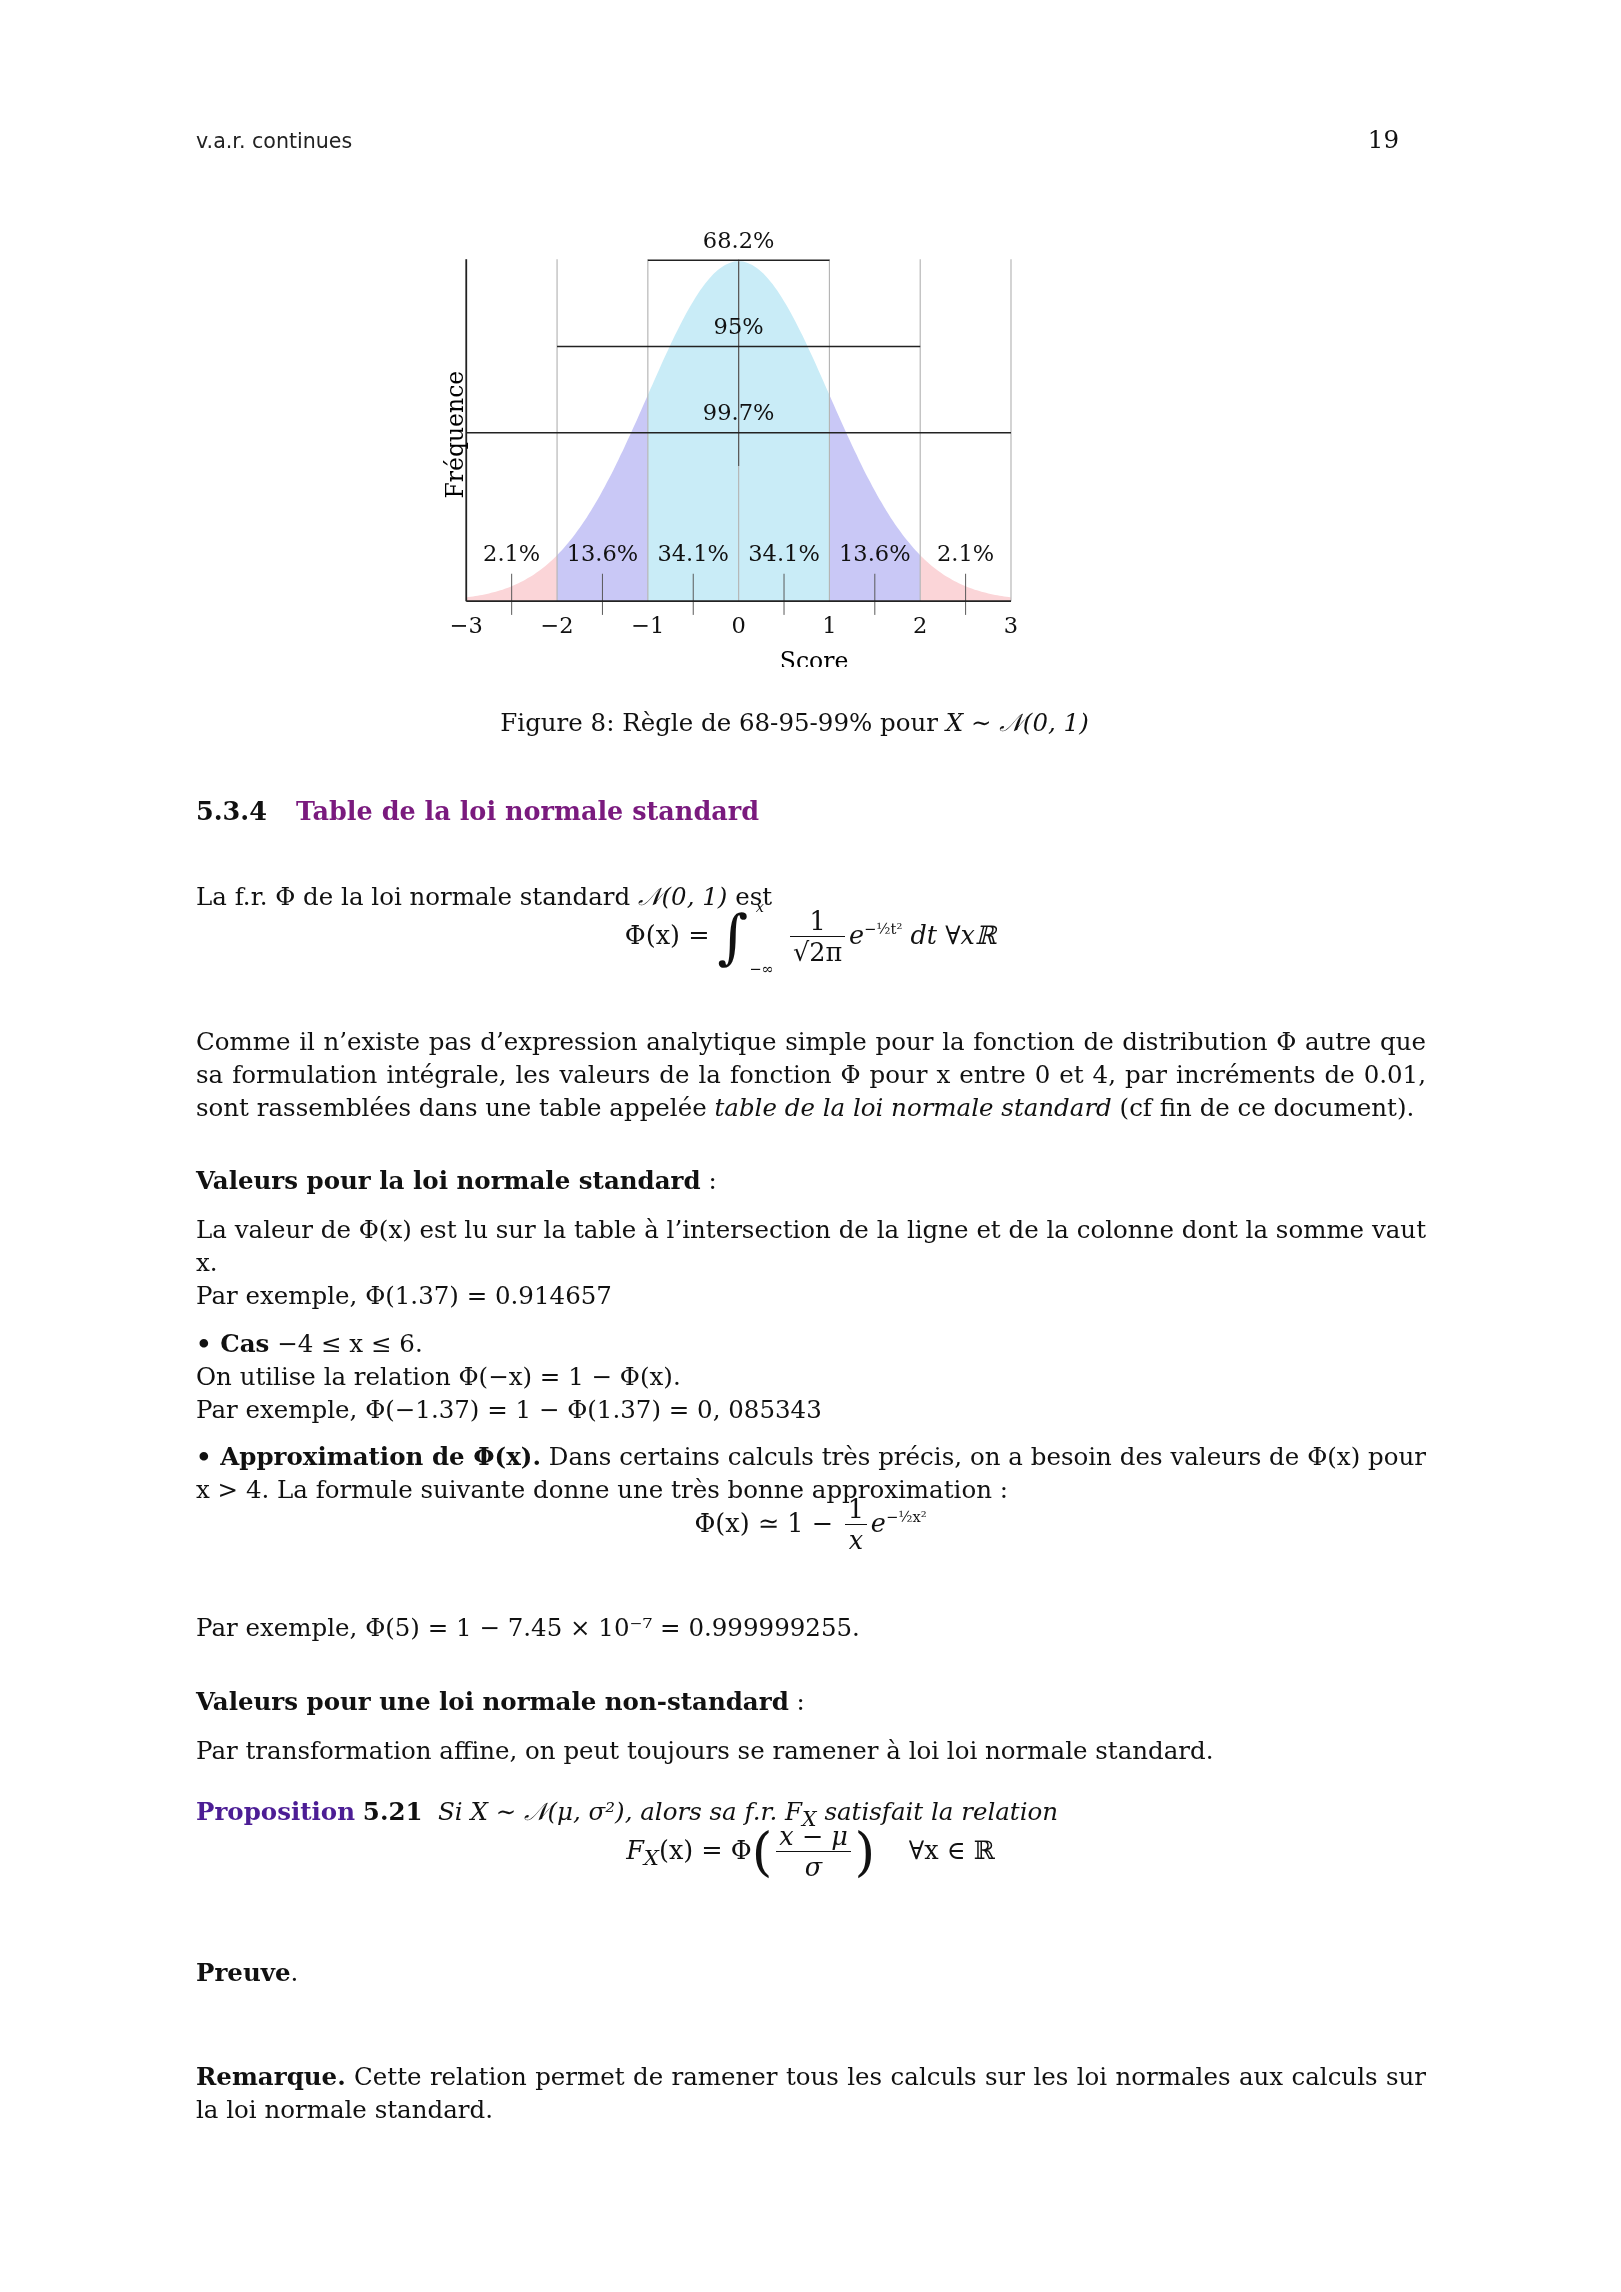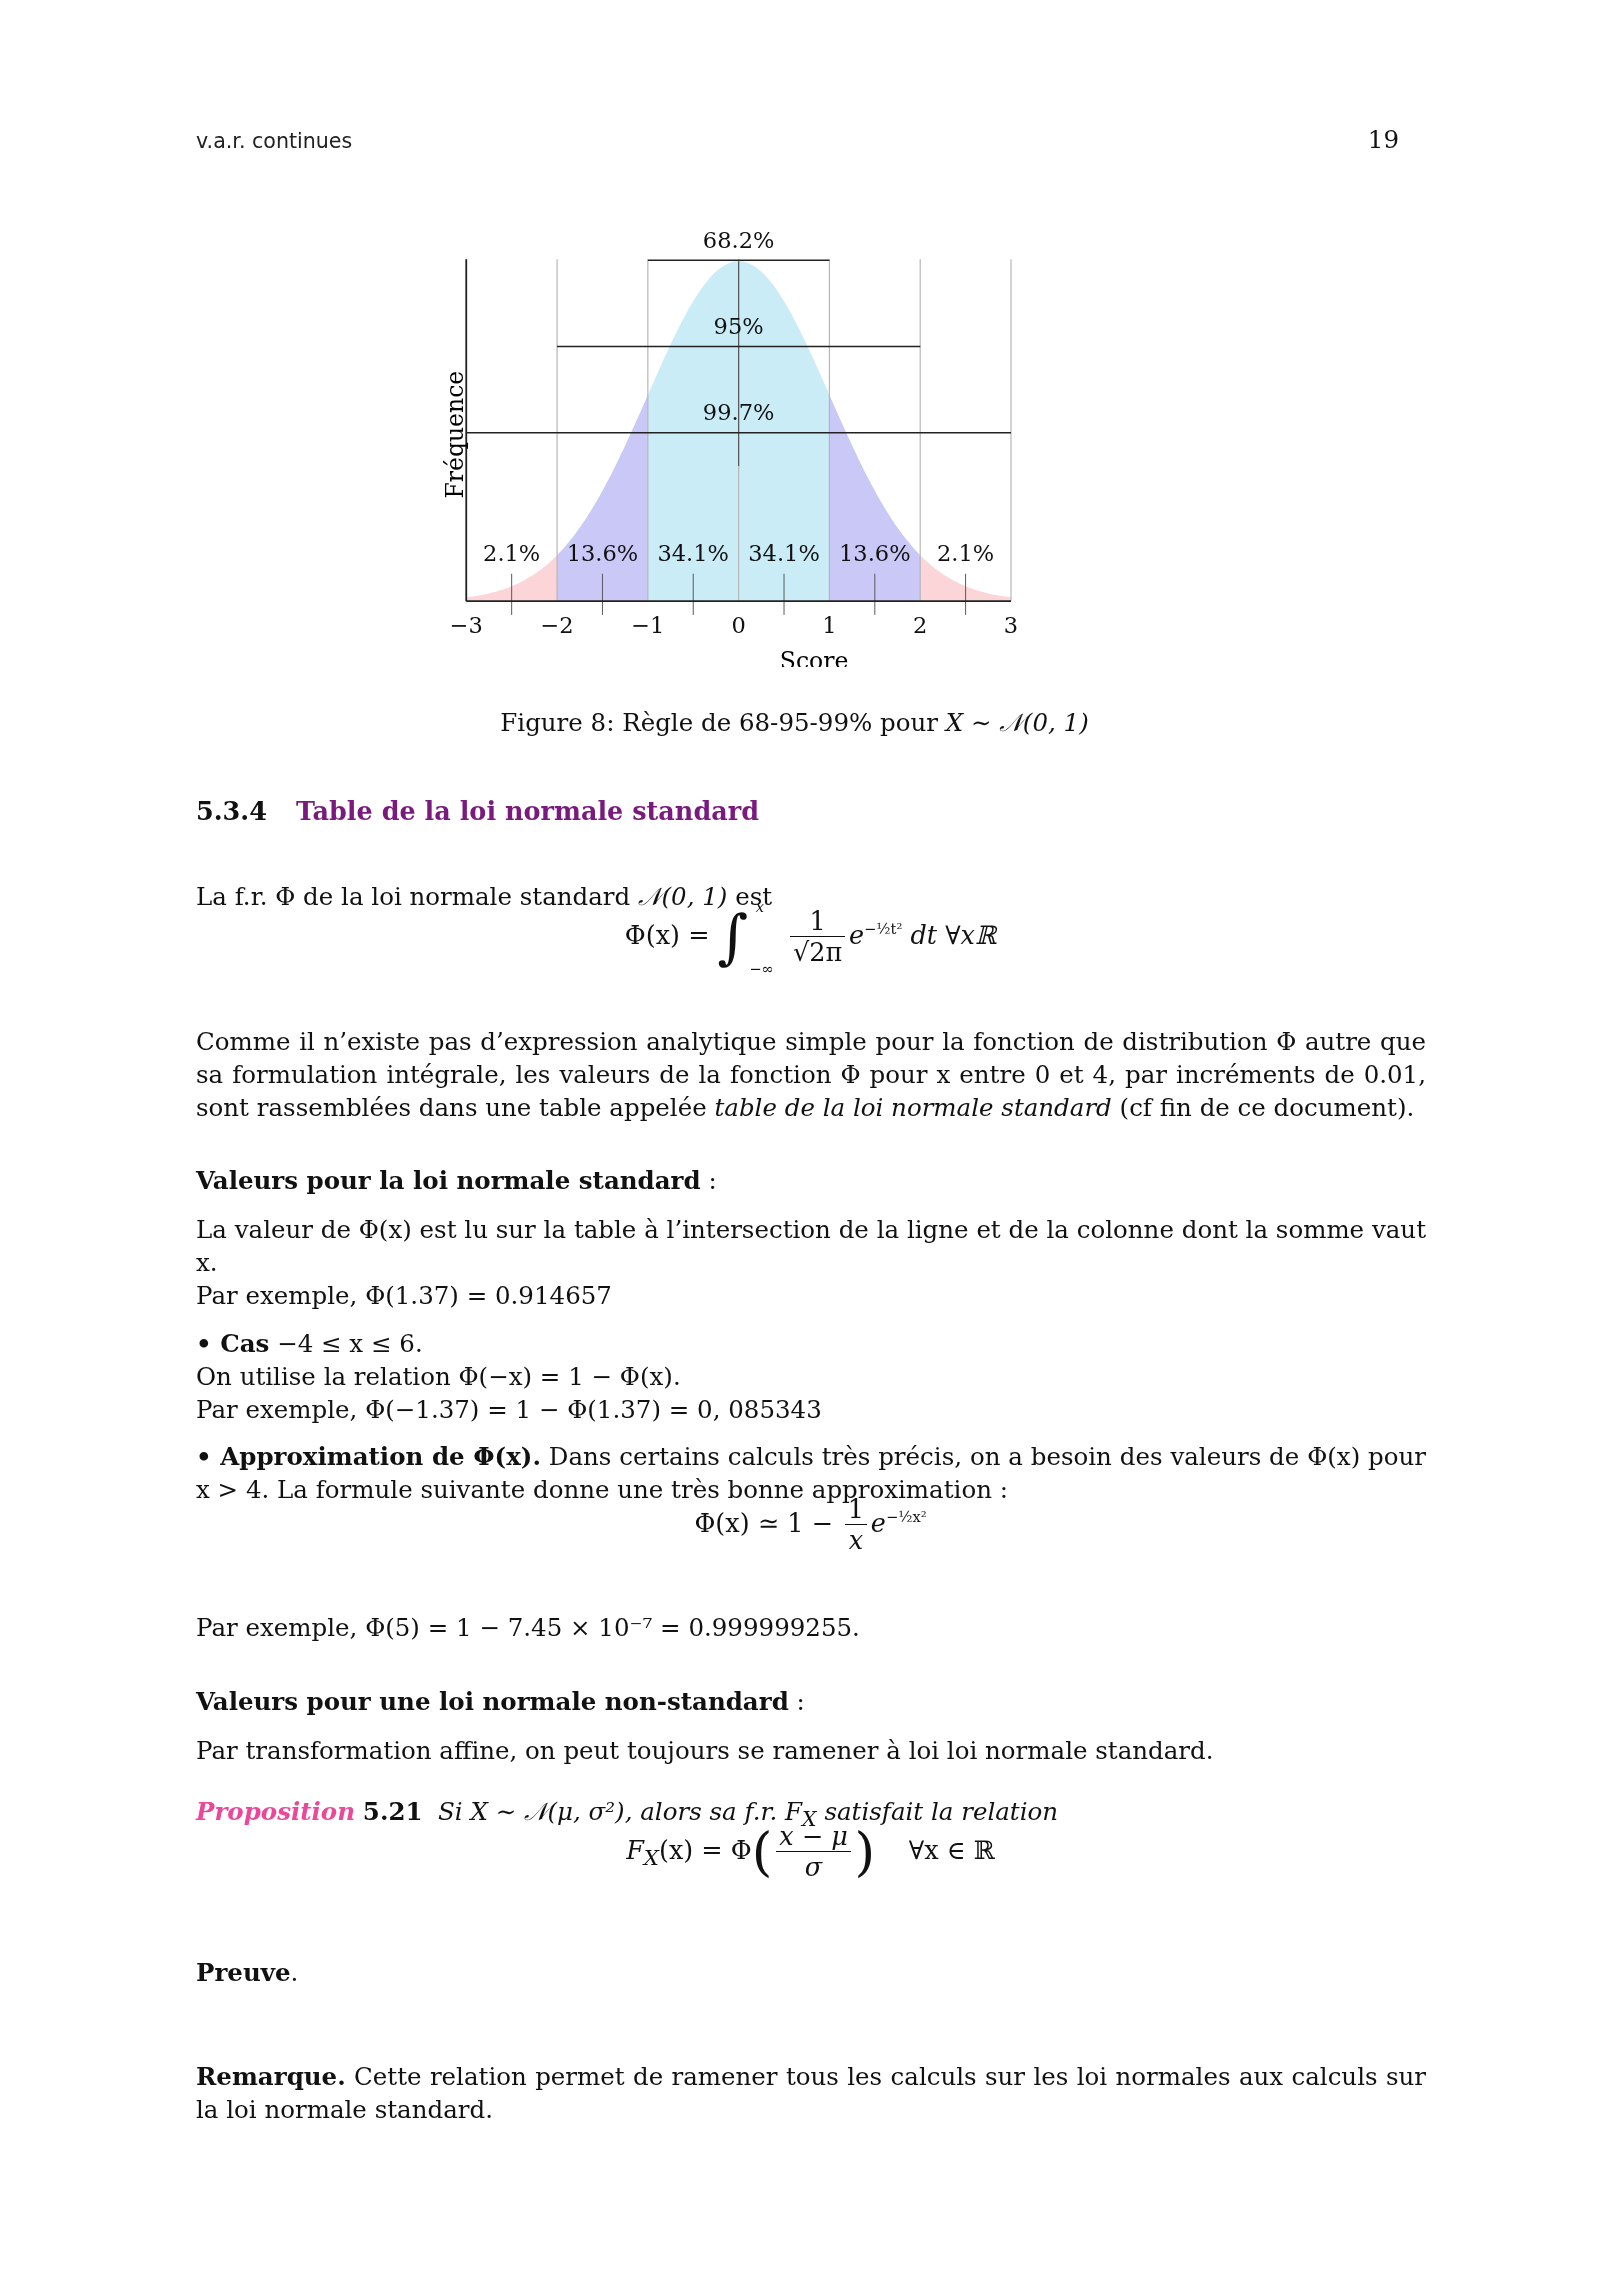--- a/index.html
+++ b/index.html
@@ -11,21 +11,21 @@
   #chart { position: absolute; left: 431px; top: 216px; }
   .caption { left: 0; width: 1589px; top: 708px; text-align: center; font-size: 24.5px; }
   .caption .m { font-style: italic; }
   .sec { left: 196px; top: 796px; font-size: 25.5px; font-weight: bold; text-align: center; }
   .sec .num { color: #111; margin-right: 29px; }
   .sec .ttl { color: #7a1a7e; }
   .p { left: 196px; width: 1230px; font-size: 24.5px; line-height: 33px; text-align: justify; margin-top: 27px; }
   .eq { left: 0; width: 1621px; text-align: center; font-size: 25.5px; }
   .it { font-style: italic; }
   .bold { font-weight: bold; }
-  .prop { color: #ec4899; font-weight: bold; font-style: italic; }
+  .prop { color: #4c1d95; font-weight: bold; }
   .frac { display: inline-block; vertical-align: middle; text-align: center; margin: 0 3.9px; }
   .frac > span { display: block; padding: 0 2.9px; }
   .frac > .num { border-bottom: 1.5px solid #111; }
   sup { font-size: 14.7px; }
   .big-paren { font-size: 53px; vertical-align: middle; font-weight: 200; }
   .integral { font-size: 59px; vertical-align: middle; display: inline-block; position: relative; }
   .lim-up { position: absolute; top: -3.9px; right: -15.7px; font-size: 14.7px; font-style: italic; }
   .lim-dn { position: absolute; bottom: -5.9px; right: -25.5px; font-size: 14.7px; }
 </style>
 </head>

